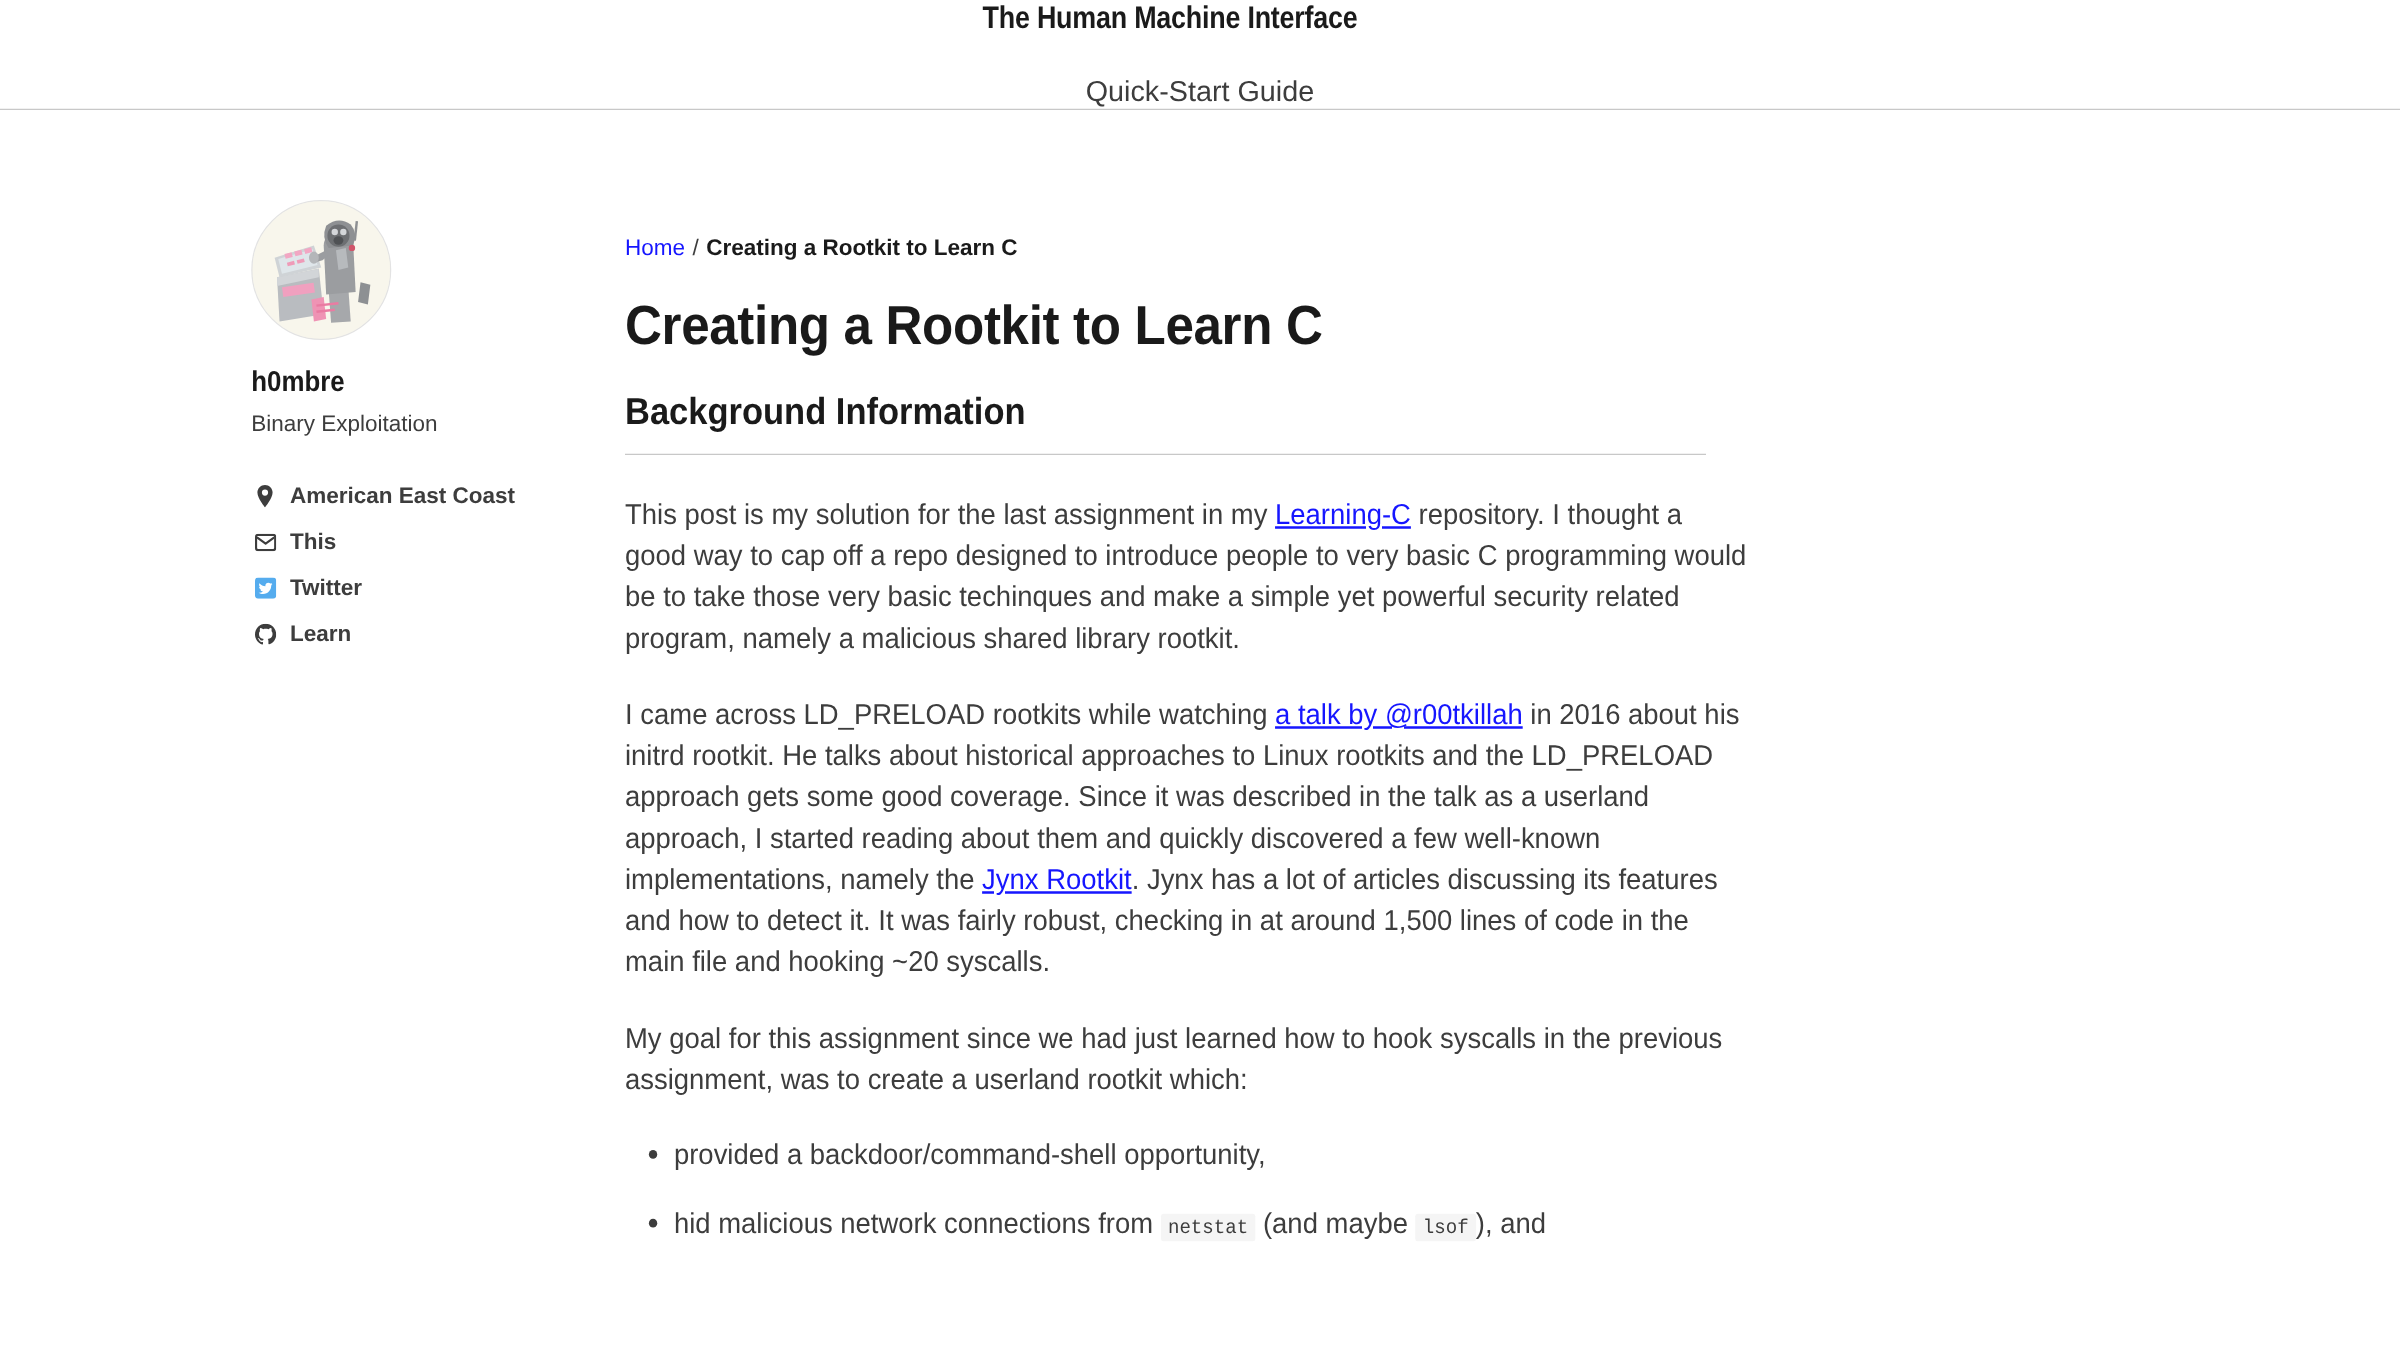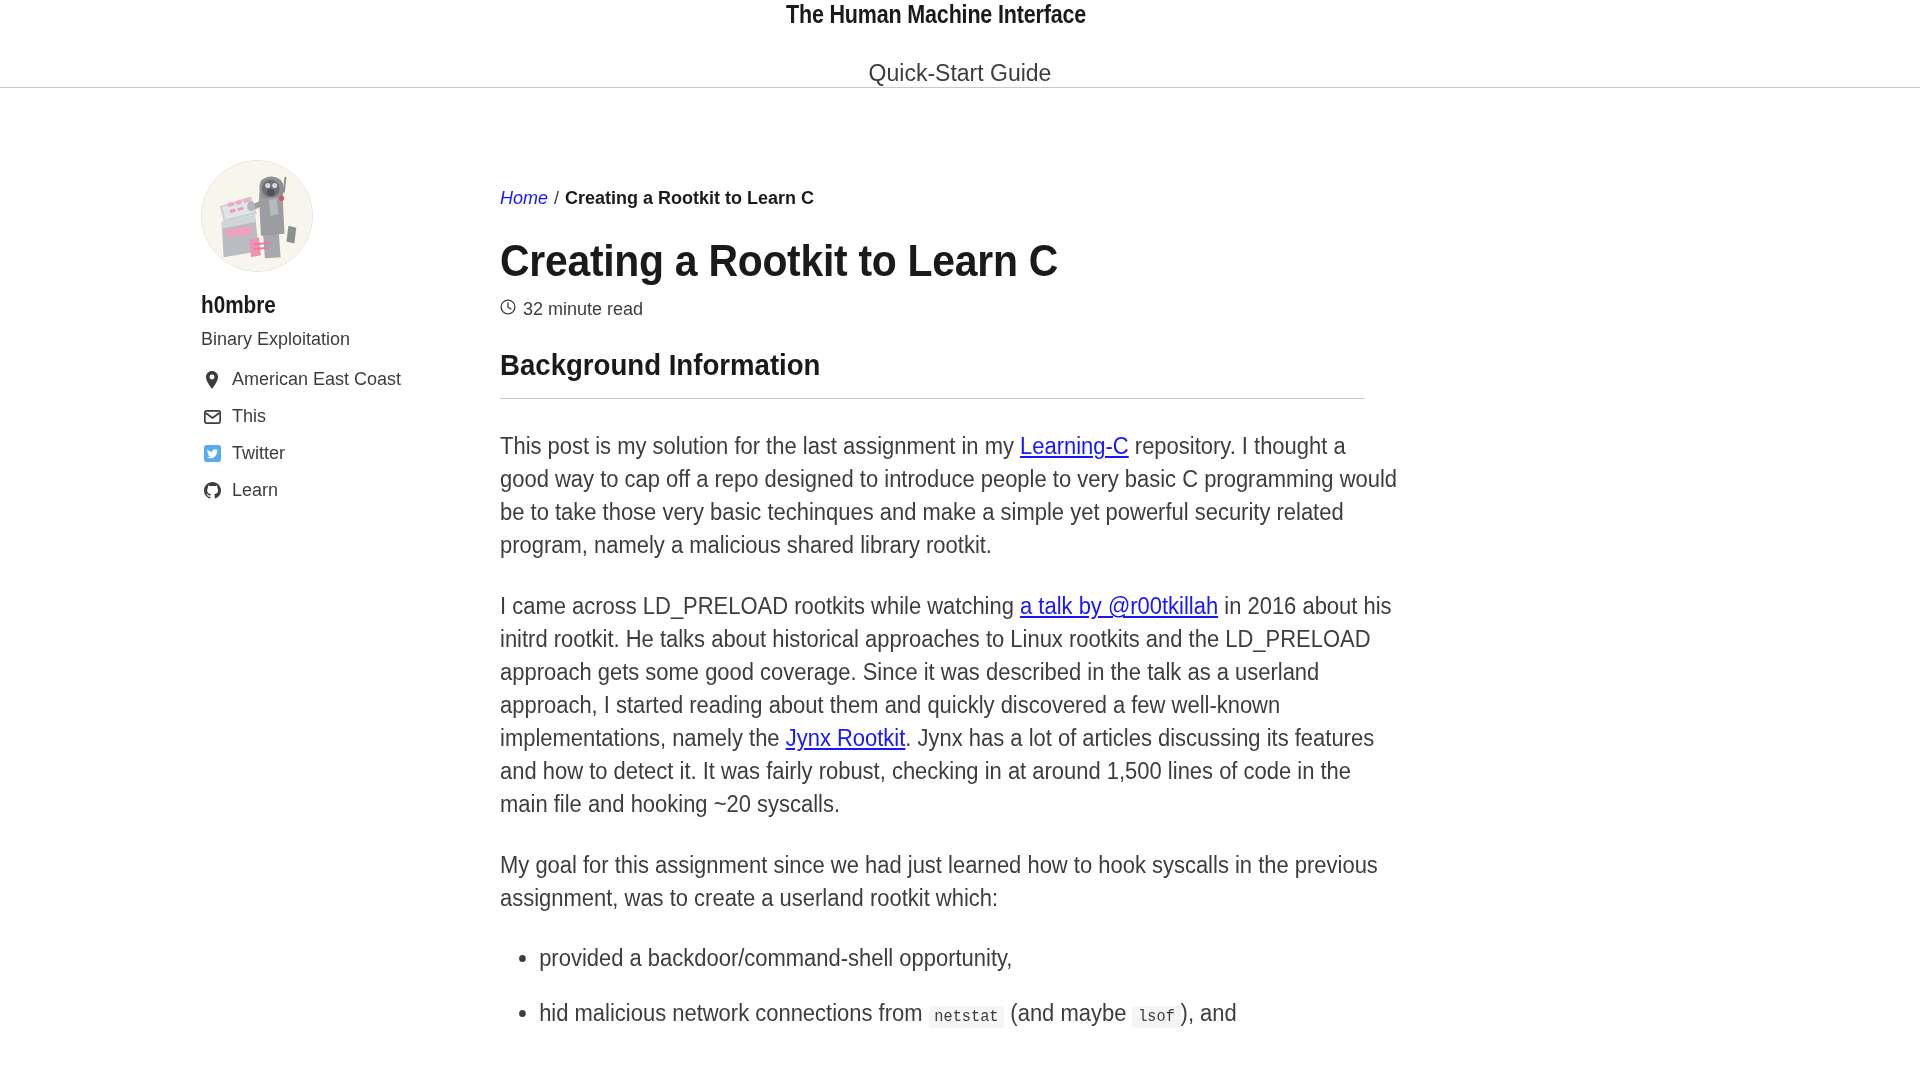--- a/index.html
+++ b/index.html
@@ -92,23 +92,24 @@
     color: #1a1a1a;
     transform: scaleX(0.9);
     transform-origin: left center;
   }
   .author-bio {
     margin-top: 10px;
     font-size: 18px;
     color: #3d3d3d;
   }
   .author-links {
-    margin-top: 19px;
+    margin-top: 36px;
     list-style: none;
     padding: 0;
+    font-weight: bold;
   }
   .author-link-item {
     display: flex;
     align-items: center;
     margin-bottom: 16px;
     font-size: 18px;
   }
   .author-link-item .li-icon {
     width: 22px;
     flex: 0 0 22px;
@@ -136,21 +137,20 @@
     font-size: 18px;
     color: #3d3d3d;
     display: flex;
     align-items: baseline;
     gap: 6px;
     margin-bottom: 0;
   }
   .breadcrumbs a {
     color: #1616ff;
     text-decoration: none;
-    font-style: italic;
   }
   .crumb-sep { color: #3d3d3d; }
   .crumb-current {
     font-weight: bold;
     color: #1a1a1a;
   }
 
   .page-title {
     margin: 28px 0 0 0;
     font-family: "Liberation Sans Narrow", "Liberation Sans", sans-serif;
@@ -336,29 +336,20 @@
     <main class="main-col">
 
       <nav class="breadcrumbs">
         <a href="#">Home</a>
         <span class="crumb-sep">/</span>
         <span class="crumb-current">Creating a Rootkit to Learn C</span>
       </nav>
 
       <h1 class="page-title">Creating a Rootkit to Learn C</h1>
 
-      <div class="page-meta">
-        <span>
-          <svg width="16" height="16" viewBox="0 0 16 16" xmlns="http://www.w3.org/2000/svg">
-            <circle cx="8" cy="8" r="6.9" fill="none" stroke="#3d3d3d" stroke-width="1.3"></circle>
-            <path d="M8 3.8V8.2l3 1.8" fill="none" stroke="#3d3d3d" stroke-width="1.3" stroke-linecap="round" stroke-linejoin="round"></path>
-          </svg>
-        </span>
-        <span>32 minute read</span>
-      </div>
 
       <div class="article-body">
 
         <h2 class="section-heading">Background Information</h2>
 
         <p><span>This post is my solution for the last assignment in my </span><a href="#">Learning-C</a><span> repository. I thought a good way to cap off a repo designed to introduce people to very basic C programming would be to take those very basic techinques and make a simple yet powerful security related program, namely a malicious shared library rootkit.</span></p>
 
         <p><span>I came across LD_PRELOAD rootkits while watching </span><a href="#">a talk by @r00tkillah</a><span> in 2016 about his initrd rootkit. He talks about historical approaches to Linux rootkits and the LD_PRELOAD approach gets some good coverage. Since it was described in the talk as a userland approach, I started reading about them and quickly discovered a few well-known implementations, namely the </span><a href="#">Jynx Rootkit</a><span>. Jynx has a lot of articles discussing its features and how to detect it. It was fairly robust, checking in at around 1,500 lines of code in the main file and hooking ~20 syscalls.</span></p>
 
         <p>My goal for this assignment since we had just learned how to hook syscalls in the previous assignment, was to create a userland rootkit which:</p>

